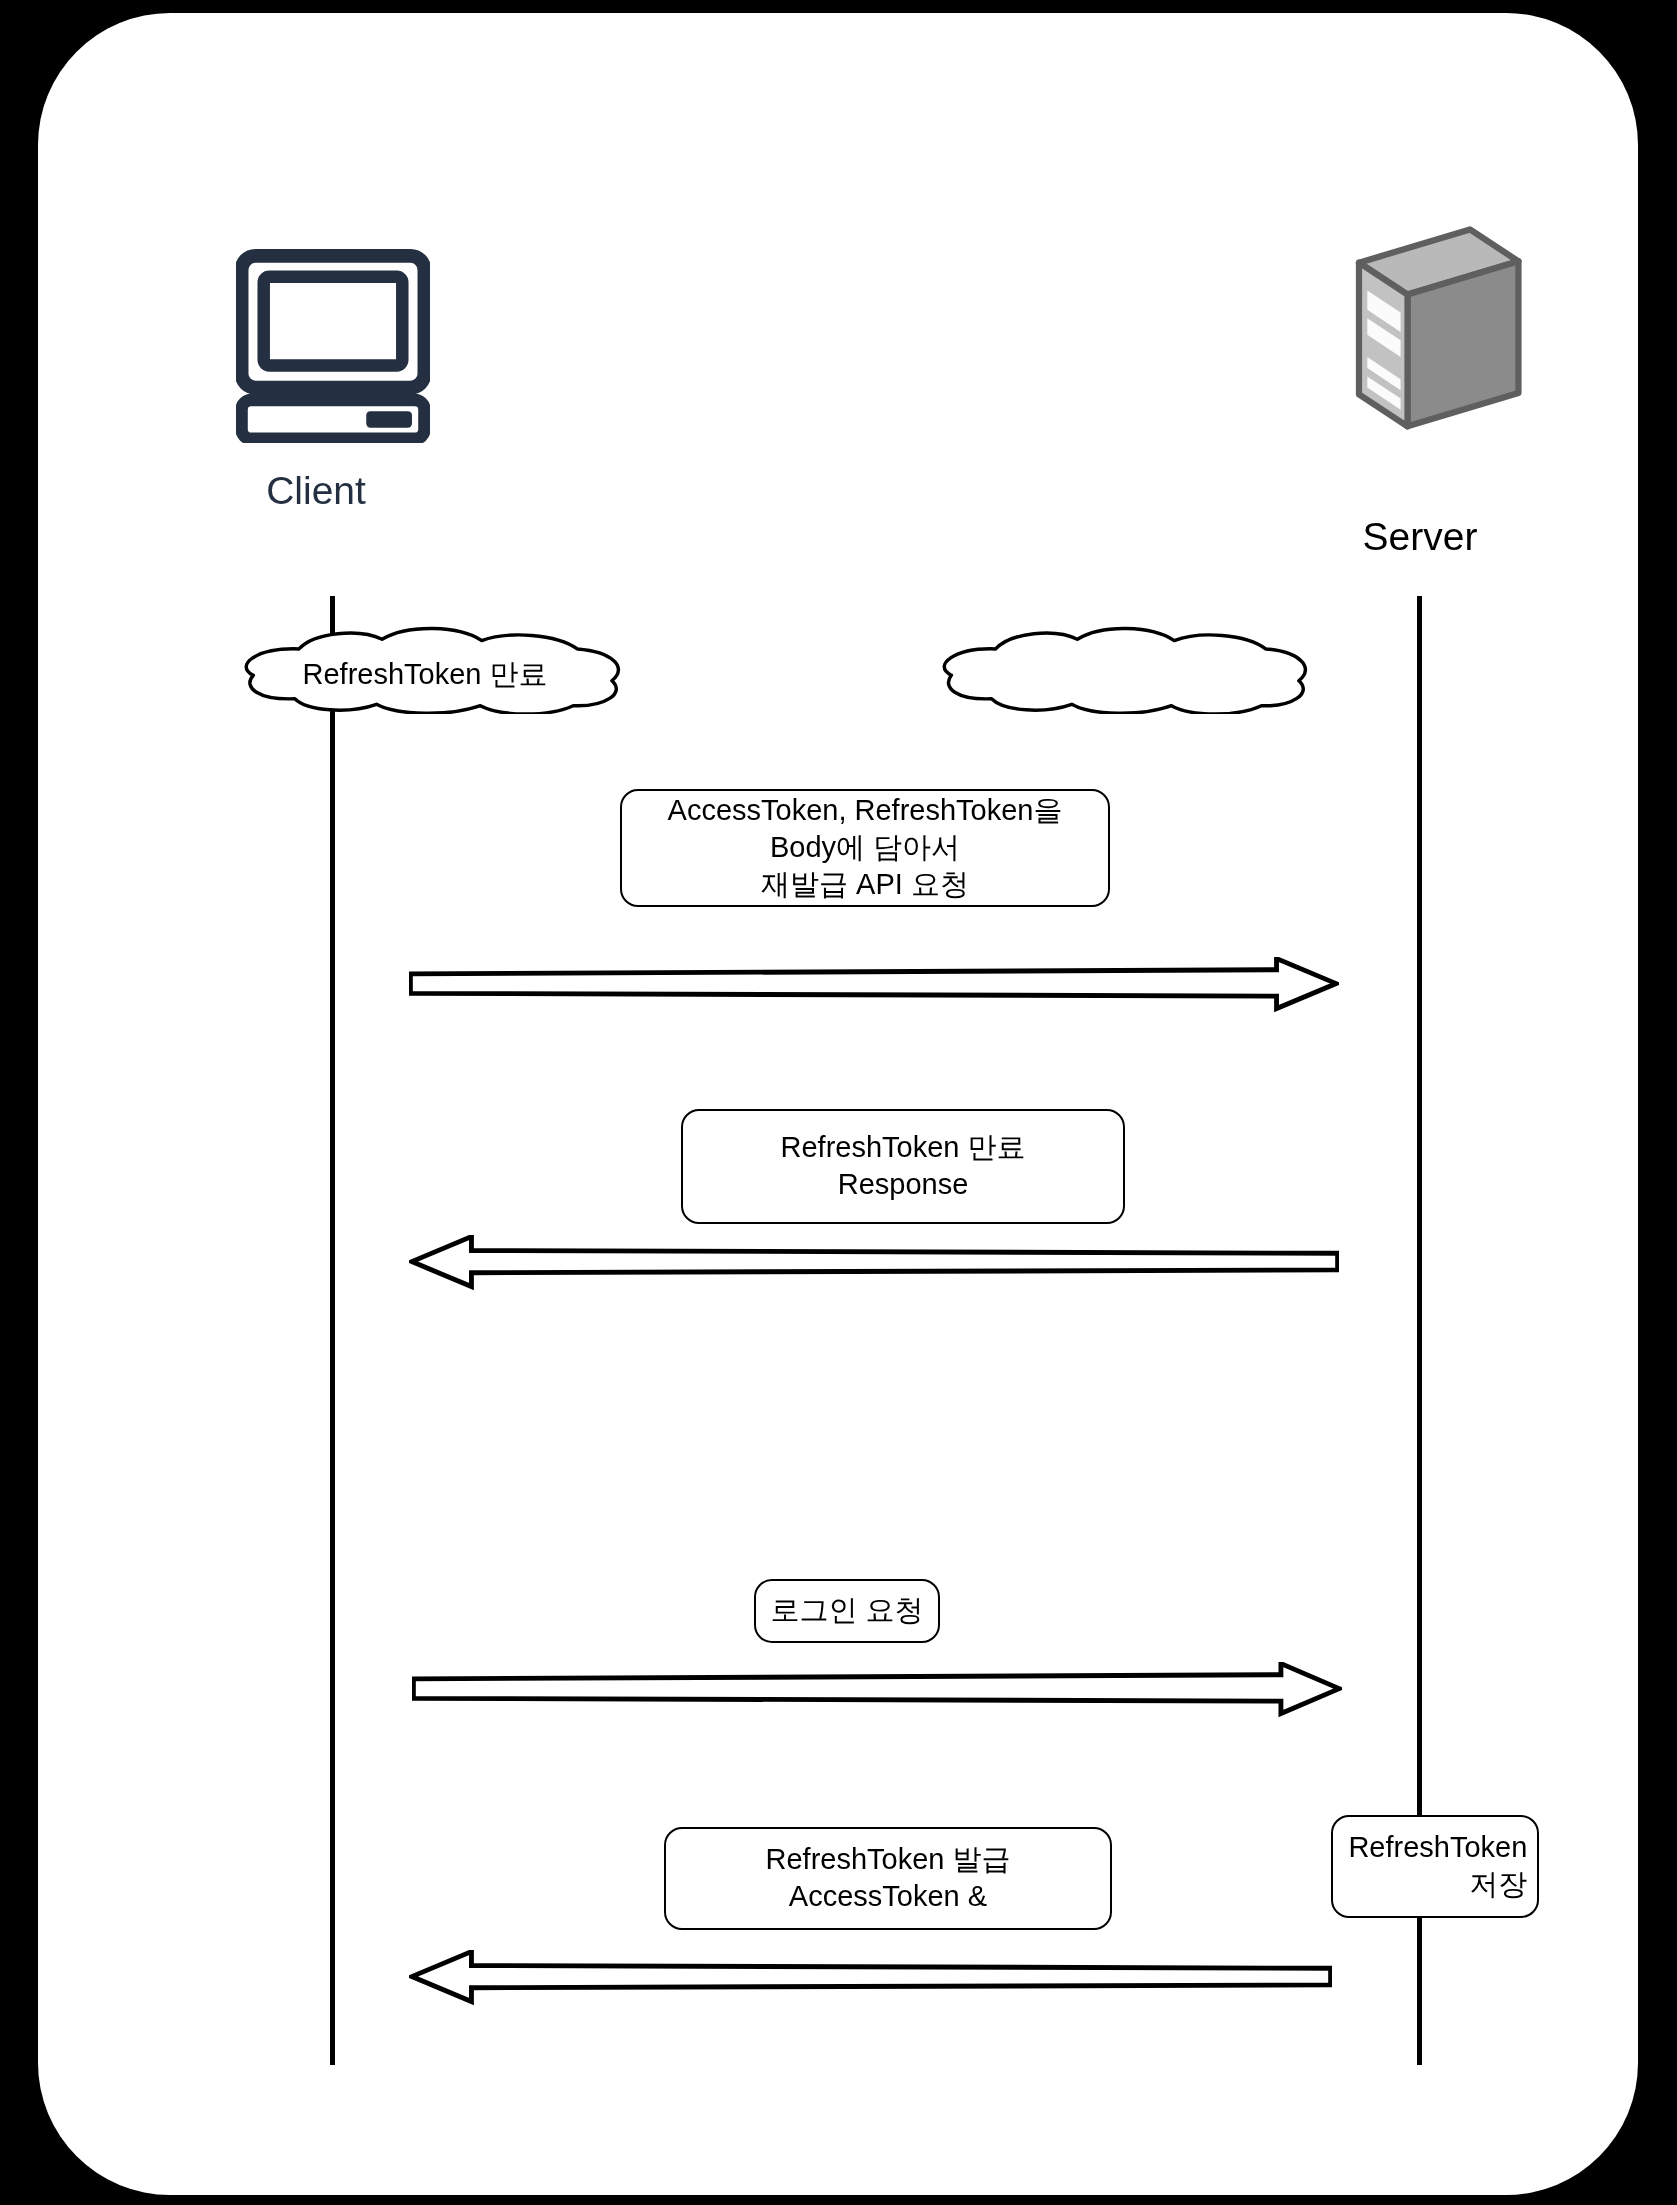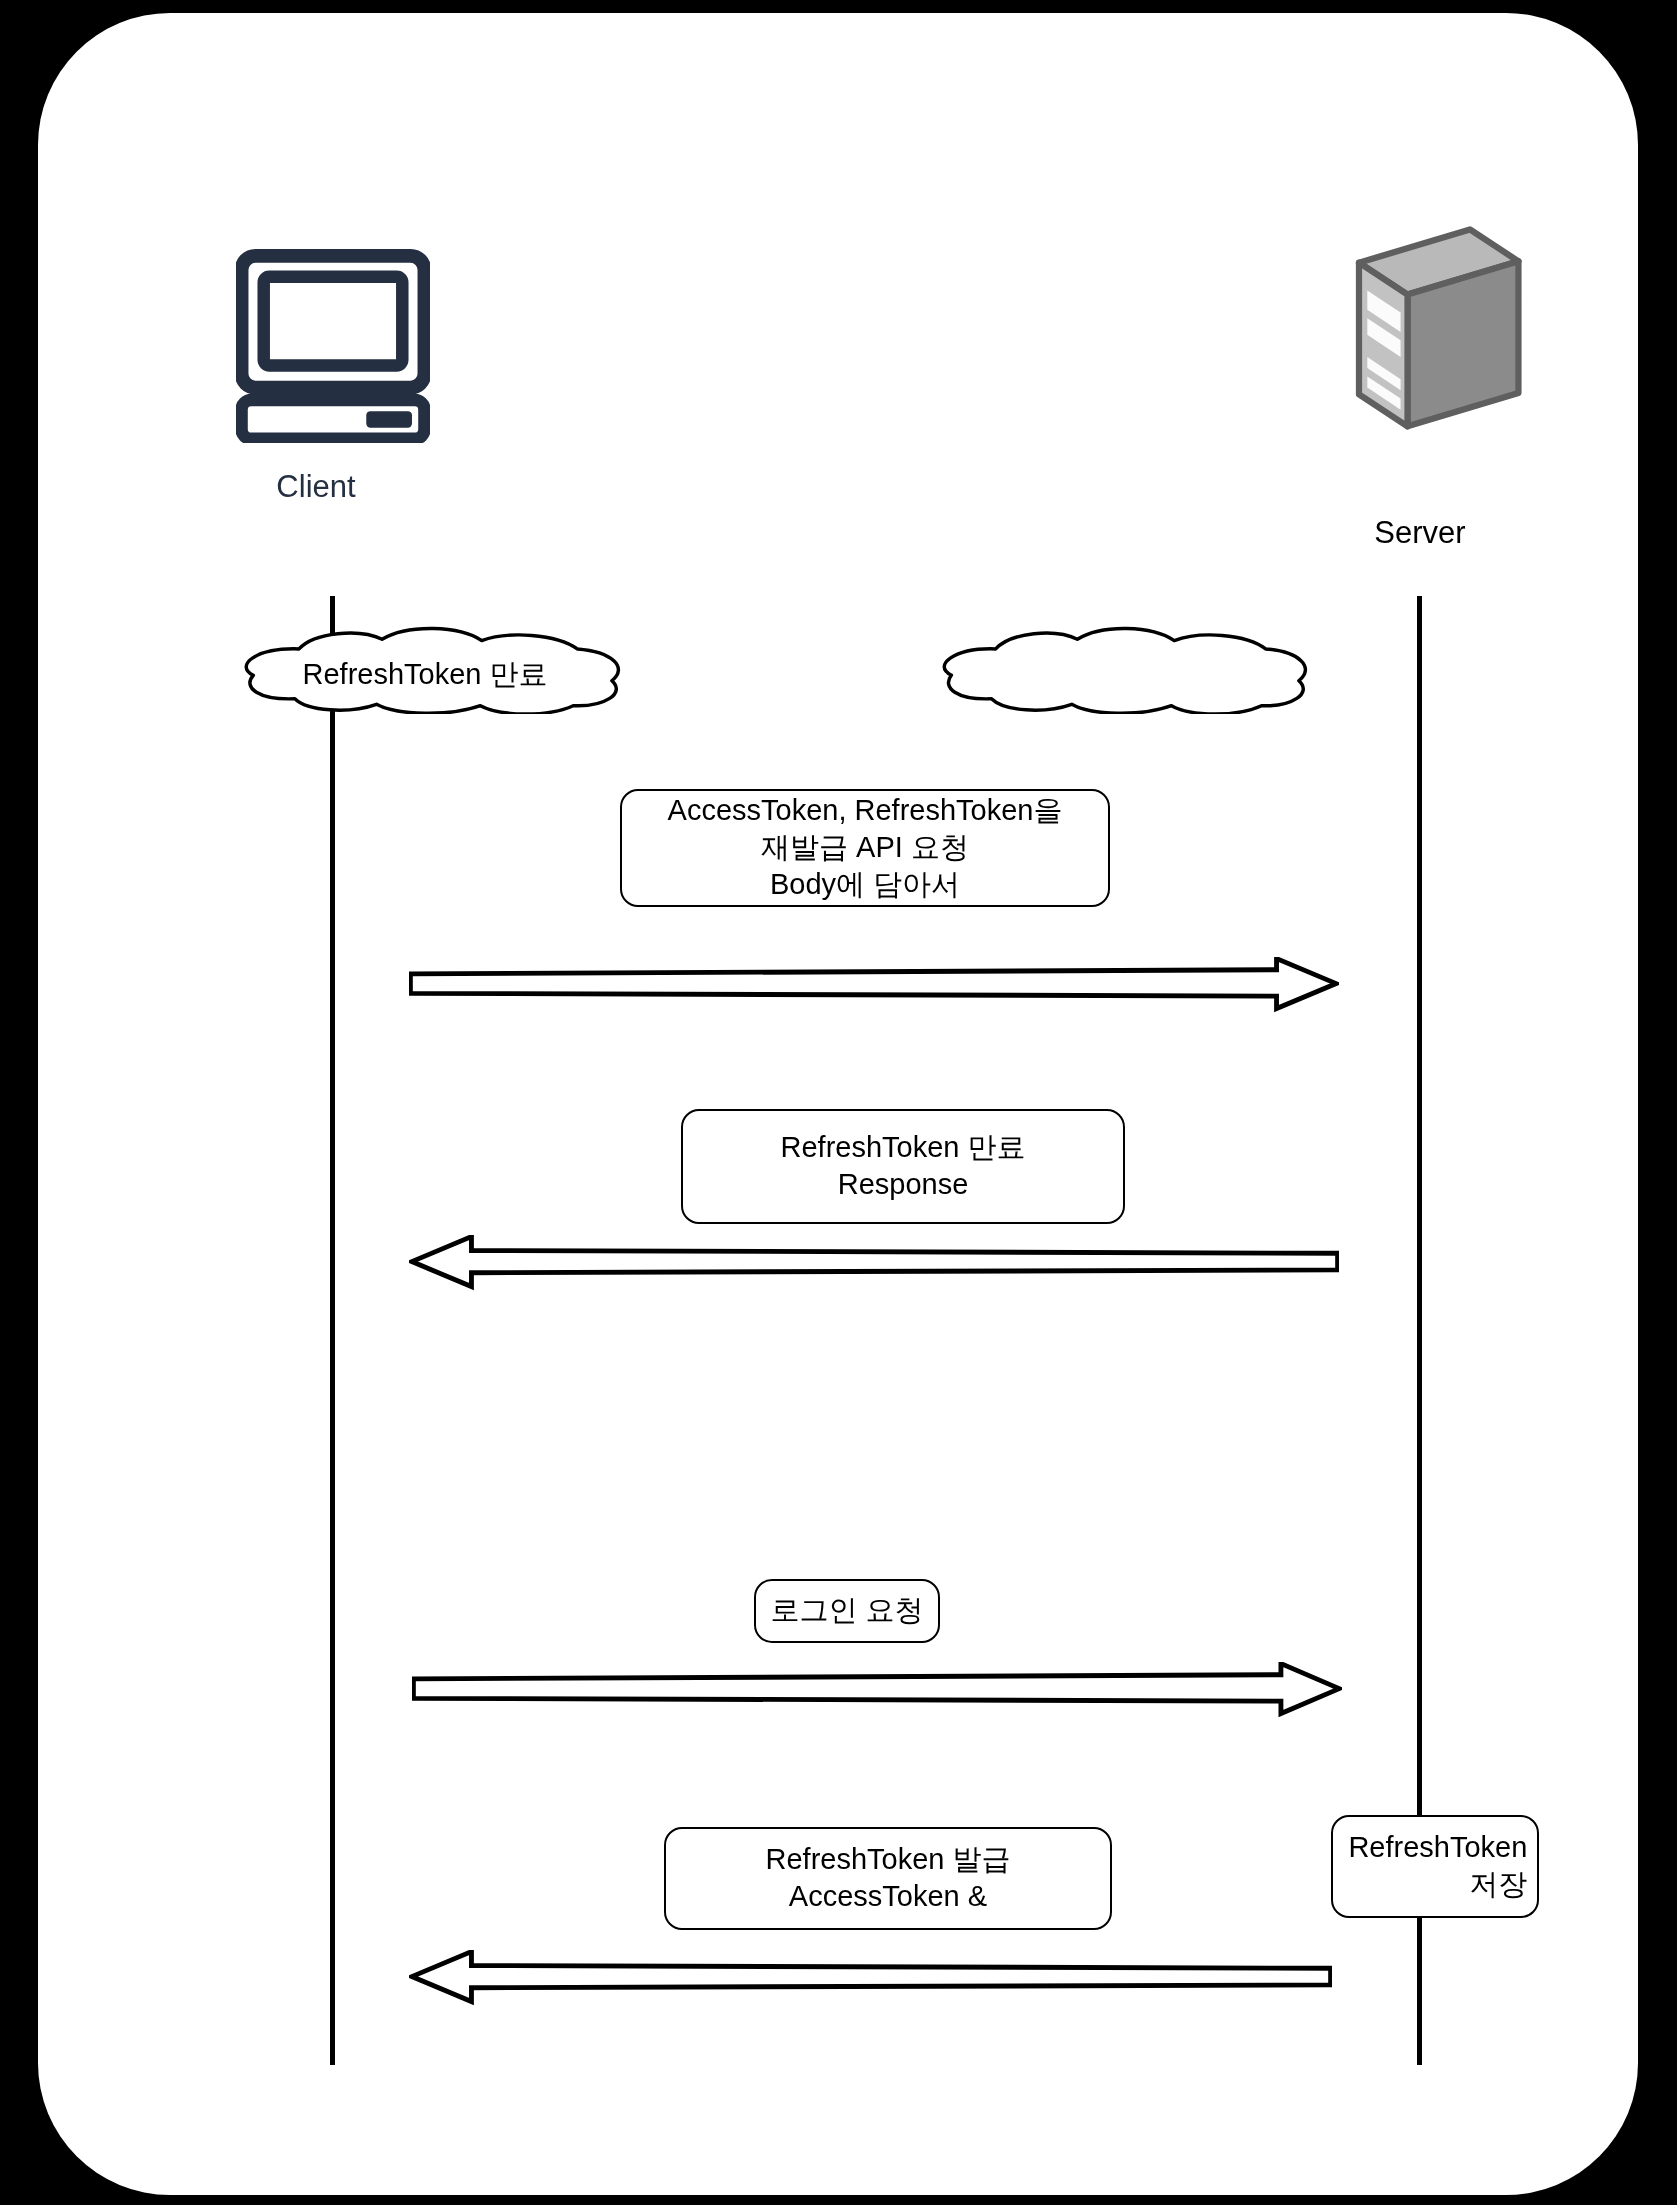--- a/index.html
+++ b/index.html
@@ -22,21 +22,21 @@
     background: #ffffff;
     border-radius: 132px;
     overflow: hidden;
   }
   .abs { position: absolute; }
 
   
   .actor-label {
     position: absolute;
     text-align: center;
-    font-size: 31px;
+    font-size: 39px;
     line-height: 1;
     white-space: nowrap;
   }
   #client-label { left: 174px; top: 458px; width: 208px; color: #242f41; }
   #server-label { left: 1278px; top: 458px; width: 208px; color: #000000; margin-top: 46px; }
 
   
   .lifeline {
     position: absolute;
     width: 4.9px;
@@ -130,22 +130,22 @@
                C 418 10 486 14 514 36 C 562 40 586 62 562 82
                C 582 100 552 120 508 118 C 474 134 406 134 378 118
                C 334 134 262 132 234 116 C 194 130 136 126 118 108
                C 68 110 46 92 60 74 C 32 60 64 34 124 36 Z" fill="#ffffff" stroke="#000000" stroke-width="5" stroke-linejoin="round"></path>
     </svg>
   </div>
 
   <div class="note" style="left:567px; top:776px; width:490px; height:118px;">
     <div class="note-lines">
       <div>AccessToken, RefreshToken을</div>
+      <div>Body에 담아서</div>
       <div>재발급 API 요청</div>
-      <div>Body에 담아서</div>
     </div>
   </div>
 
   <svg class="arrow" style="left:371px; top:944px;" width="930" height="56" viewBox="0 0 1340 80">
     <path d="M 2 24 L 1250 18 L 1250 2 L 1336 38 L 1250 74 L 1250 56 L 2 52 Z" fill="#ffffff" stroke="#000000" stroke-width="7" stroke-linejoin="miter"></path>
   </svg>
 
   <div class="note" style="left:628px; top:1096px; width:444px; height:115px;">
     <div class="note-lines">
       <div>RefreshToken 만료</div>

